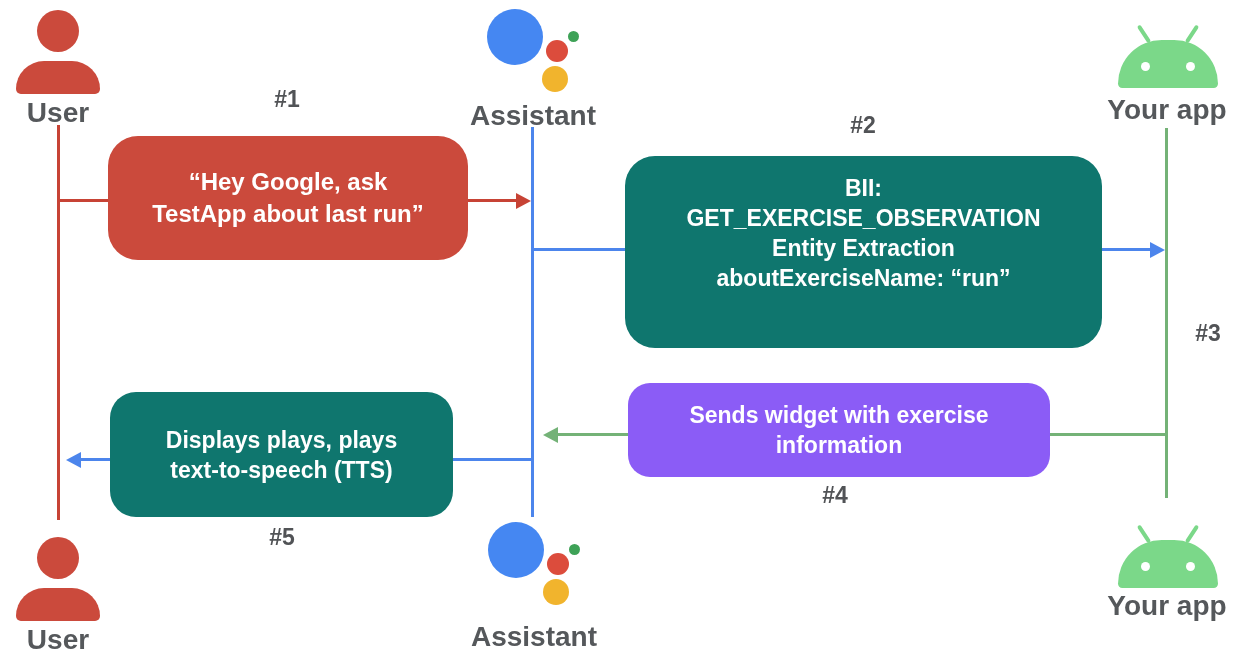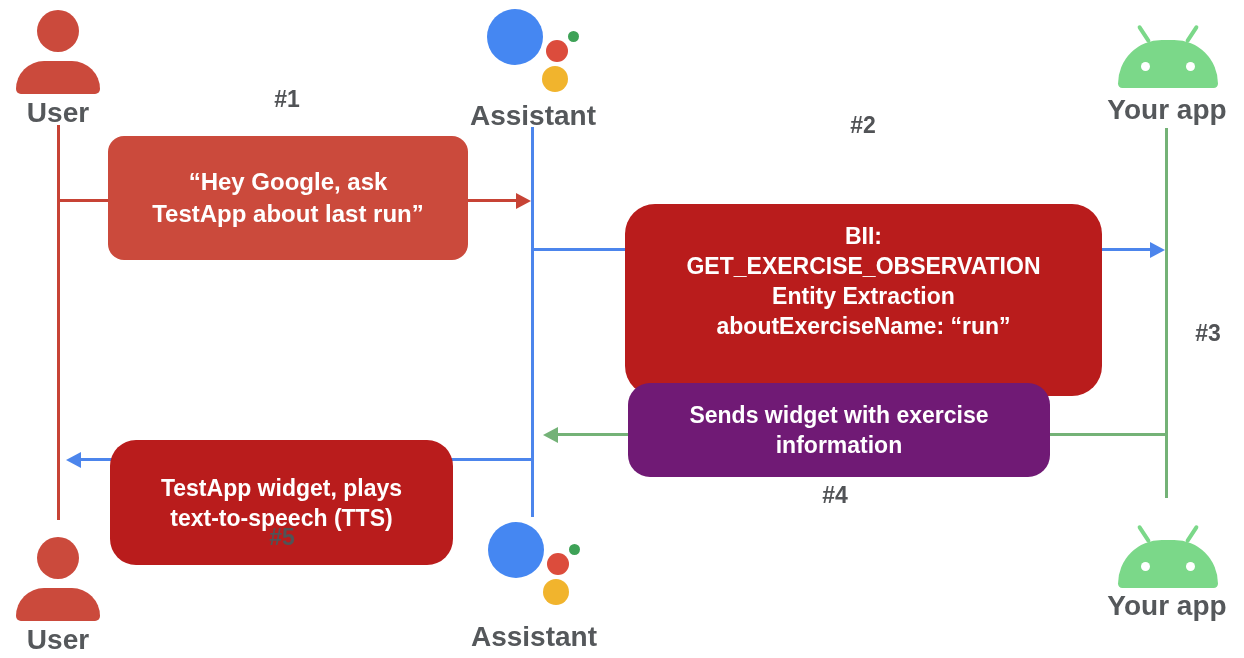--- a/index.html
+++ b/index.html
@@ -13,22 +13,22 @@
   .lifeline{position:absolute;width:3px;z-index:1;}
   .hline{position:absolute;height:3px;z-index:1;}
   .msg-box{position:absolute;z-index:2;color:#ffffff;font-weight:bold;
            font-size:23px;line-height:30px;text-align:center;white-space:pre-line;
            display:flex;align-items:center;justify-content:center;}
   .arrowhead{position:absolute;width:0;height:0;z-index:1;
              border-top:8px solid transparent;border-bottom:8px solid transparent;}
 
   
   .c-red{background:#CB4A3C;}
-  .c-blue{background:#b91c1c;margin-top:48px;}
-  .c-green{background:#701a75;}
+  .c-blue{background:#0f766e;}
+  .c-green{background:#8b5cf6;}
   .line-red{background:#C74335;}
   .line-blue{background:#4C85EC;}
   .line-green{background:#74B277;}
   .ah-right-red{border-left:15px solid #C74335;}
   .ah-right-blue{border-left:15px solid #4C85EC;}
   .ah-left-green{border-right:15px solid #74B277;}
   .ah-left-blue{border-right:15px solid #4C85EC;}
 
   
   .person-icon{position:absolute;width:84px;height:84px;z-index:3;}
@@ -79,21 +79,21 @@
 
   #arrow1-line{left:57px;top:199px;width:459px;}
   #arrow1-head{left:516px;top:193px;}
   #arrow2-line{left:533px;top:248px;width:617px;}
   #arrow2-head{left:1150px;top:242px;}
   #arrow4-line{left:558px;top:433px;width:607px;}
   #arrow4-head{left:543px;top:427px;}
   #arrow5-line{left:81px;top:458px;width:450px;}
   #arrow5-head{left:66px;top:452px;}
 
-  #box1{left:108px;top:136px;width:360px;height:124px;border-radius:16px;
+  #box1{left:108px;top:136px;width:360px;height:124px;border-radius:30px;
         font-size:24px;line-height:32px;}
   #box2{left:625px;top:156px;width:477px;height:192px;border-radius:30px;
         padding-bottom:38px;box-sizing:border-box;}
   #box4{left:628px;top:383px;width:422px;height:94px;border-radius:22px;}
   #box5{left:110px;top:392px;width:343px;height:125px;border-radius:26px;}
 
   #step1{left:237px;top:86px;}
   #step2{left:813px;top:112px;}
   #step3{left:1158px;top:320px;}
   #step4{left:785px;top:482px;}
@@ -167,21 +167,21 @@
   <div id="arrow5-head" class="arrowhead ah-left-blue"></div>
 
   <div id="box1" class="msg-box c-red">“Hey Google, ask
 TestApp about last run”</div>
   <div id="box2" class="msg-box c-blue">BII:
 GET_EXERCISE_OBSERVATION
 Entity Extraction
 aboutExerciseName: “run”</div>
   <div id="box4" class="msg-box c-green">Sends widget with exercise
 information</div>
-  <div id="box5" class="msg-box c-blue">TestApp widget, plays
+  <div id="box5" class="msg-box c-blue">Displays plays, plays
 text-to-speech (TTS)</div>
 
   <div id="step1" class="step-label">#1</div>
   <div id="step2" class="step-label">#2</div>
   <div id="step3" class="step-label">#3</div>
   <div id="step4" class="step-label">#4</div>
   <div id="step5" class="step-label">#5</div>
 
 </div>
 

